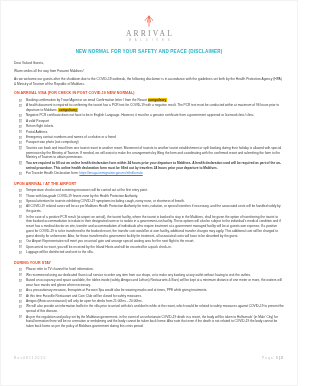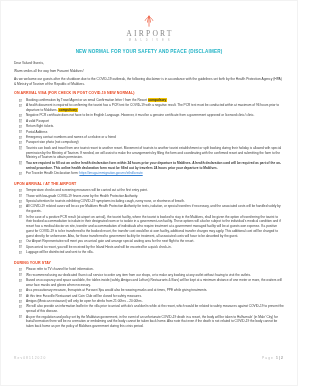--- a/index.html
+++ b/index.html
@@ -158,21 +158,21 @@
     <svg class="logo-mark" viewBox="0 0 24 24" aria-hidden="true">
       <g stroke="#ef6a4e" stroke-width="1.4" fill="none" stroke-linecap="round">
         <path d="M12 5 C9 6 6.5 8.5 5.5 11"></path>
         <path d="M12 5 C15 6 17.5 8.5 18.5 11"></path>
         <path d="M12 5 C10.5 7.5 9.5 11 9.5 14"></path>
         <path d="M12 5 C13.5 7.5 14.5 11 14.5 14"></path>
         <path d="M12 5.2 L12 21"></path>
       </g>
       <circle cx="12" cy="4" r="1.5" fill="#ef6a4e"></circle>
     </svg>
-    <div class="logo-word">AIRPORT</div>
+    <div class="logo-word">ARRIVAL</div>
     <div class="logo-sub">M A L D I V E S</div>
   </div>
 
   <div class="doc-title">NEW NORMAL FOR YOUR SAFETY AND PEACE (DISCLAIMER)</div>
 
   <p class="para tight">Dear Valued Guests,</p>
   <p class="para tight">Warm smiles all the way from Furaveri Maldives!</p>
   <p class="para">As we welcome our guests after the shutdown due to the COVID-19 outbreak, the following disclaimer is in accordance with the guidelines set forth by the Health Protection Agency (HPA) &amp; Ministry of Tourism of the Republic of Maldives.</p>
 
   <div id="sections-root">

